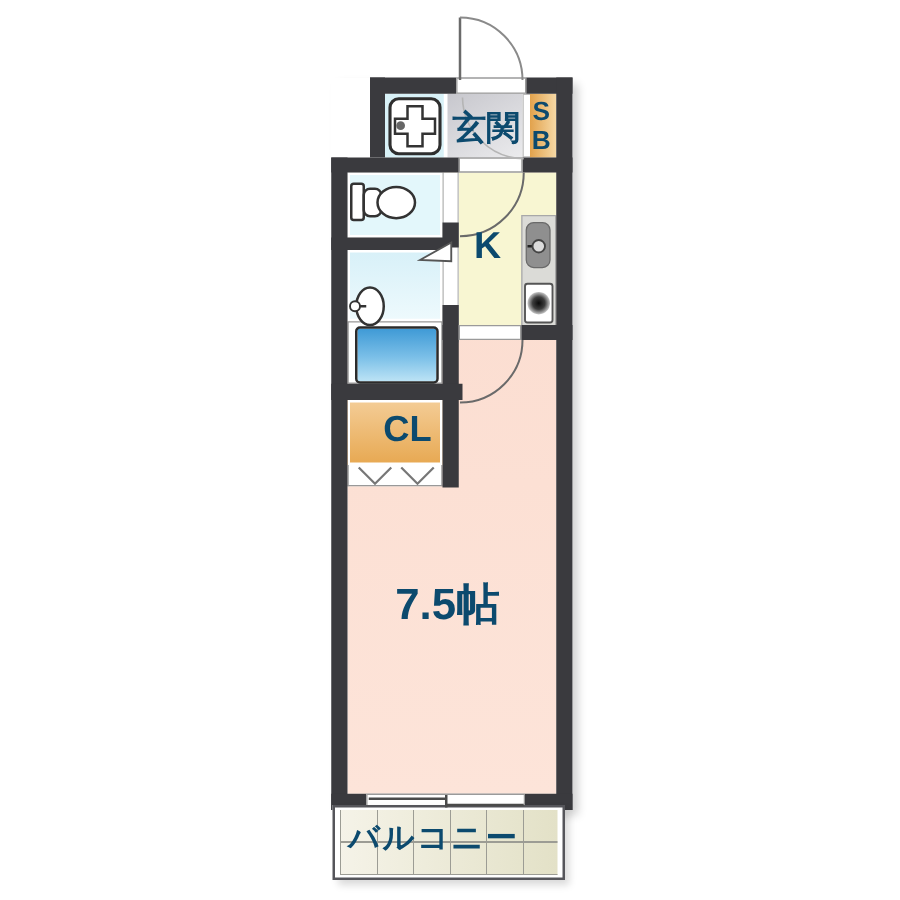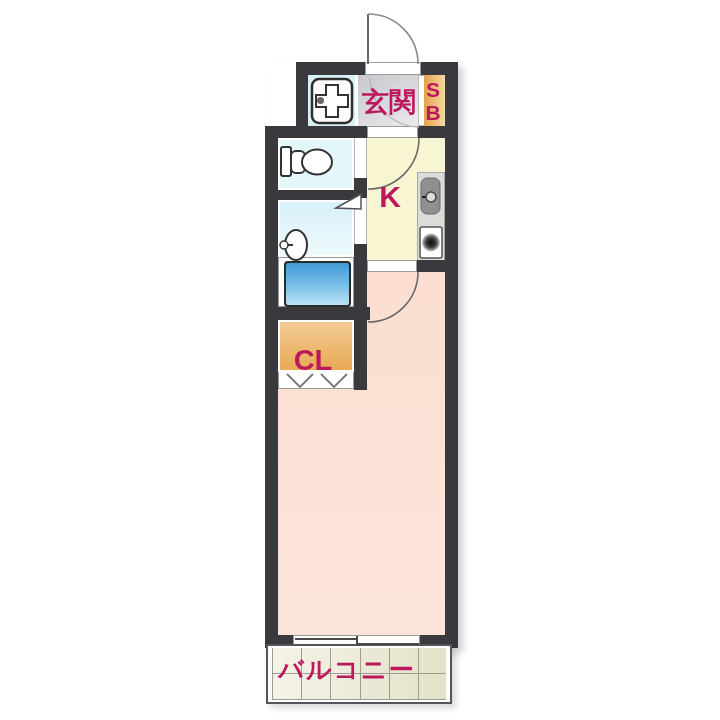--- a/index.html
+++ b/index.html
@@ -1,21 +1,21 @@
 <!DOCTYPE html>
 <html><head>
 <meta charset="utf-8">
 <style>
   html,body{margin:0;padding:0;background:#fff;}
   #stage{position:relative;width:720px;height:720px;background:#ffffff;overflow:hidden;
          font-family:"Liberation Sans","DejaVu Sans",sans-serif;}
   .abs{position:absolute;}
   .wall{position:absolute;background:#3a3a3e;}
   .gap{position:absolute;background:#ffffff;border:1px solid #9a9a9a;box-sizing:border-box;}
-  .lbl{position:absolute;color:#be185d;font-weight:600;text-align:center;white-space:nowrap;}
+  .lbl{position:absolute;color:#0c4a6e;font-weight:600;text-align:center;white-space:nowrap;}
   #plan-shadow{box-shadow:5px 5px 7px rgba(0,0,0,0.18);}
   #main-room-floor{background:linear-gradient(180deg,#fbdccf,#fde4d9);}
   #kitchen-floor{background:#f8f6d2;}
   #entrance-floor{background:linear-gradient(150deg,#c7c7cd,#ebebed);}
   #shoebox-outer{background:#ffffff;border:1px solid #bbb;box-sizing:border-box;}
   #shoebox{background:linear-gradient(90deg,#e2a24c,#f6d9a6);}
   #washing-floor{background:#d8f1f7;}
   #toilet-floor{background:#e3f7fb;box-shadow:inset 0 0 0 2px #fff;}
   #washroom-floor{background:linear-gradient(180deg,#d7f0f8,#eefafd);box-shadow:inset 0 0 0 2px #fff;}
   #bath-floor{background:#ffffff;border:1px solid #999;box-sizing:border-box;}
@@ -141,20 +141,21 @@
 
   <div class="lbl" style="left:358px;top:84px;width:62px;font-size:27px;">玄関</div>
 
   <div class="lbl" style="left:421px;top:78px;width:24px;font-size:21px;font-weight:700;line-height:23px;">
     <span style="display:block">S</span>
     <span style="display:block">B</span>
   </div>
 
   <div class="lbl" style="left:360px;top:180px;width:60px;font-size:30px;font-weight:700;">K</div>
 
-  <div class="lbl" style="left:278px;top:344px;width:70px;font-size:29px;font-weight:700;">CL</div>
+  <div class="lbl" style="left:278px;top:328px;width:70px;font-size:29px;font-weight:700;padding-left:13px;">CL</div>
 
   <div class="lbl" style="left:278px;top:464px;width:160px;font-size:35px;line-height:40px;">
+    <span style="display:block">7.5帖</span>
   </div>
 
   <div class="lbl" style="left:266px;top:653px;width:162px;font-size:25px;letter-spacing:2px;">バルコニー</div>
 
 </div>
 
 </body></html>

